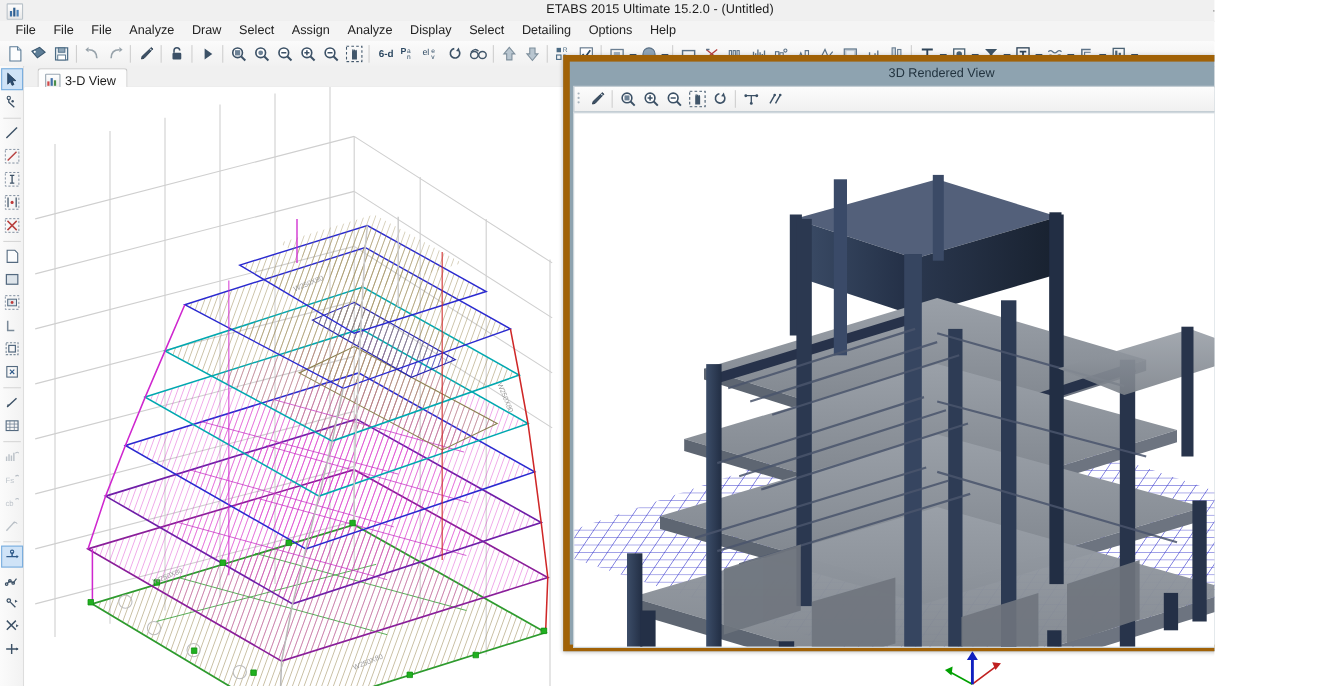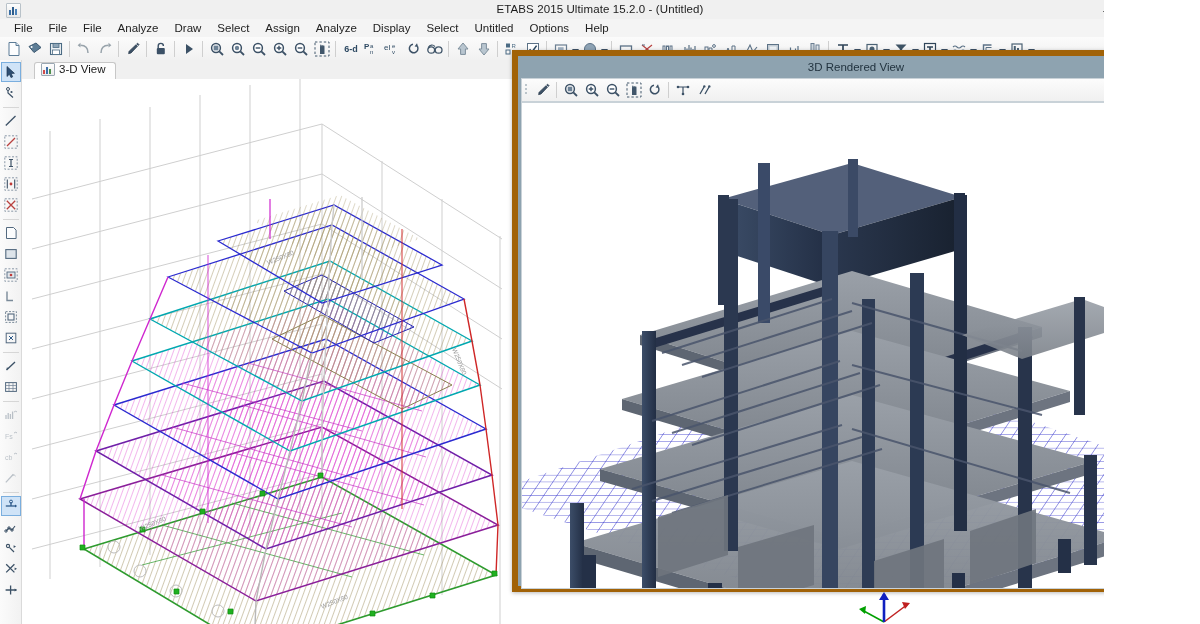--- a/index.html
+++ b/index.html
@@ -73,21 +73,21 @@
 
   
   .tabstrip{
     position:absolute;left:22px;top:60px;width:1178px;height:19px;
     background:#f0f0f0;border-bottom:1px solid #c7c7c7;
   }
   .doctab{
     position:absolute;left:12px;top:2px;height:17px;
     background:#fdfdfd;border:1px solid #c7c7c7;border-bottom:none;
     border-radius:3px 3px 0 0;
-    display:flex;align-items:flex-start;padding:0 10px 0 6px;
+    display:flex;align-items:flex-end;padding:0 10px 0 6px;
   }
   .doctab-ic{width:12px;height:11px;margin-right:4px;position:relative;
     background:linear-gradient(#fefefe,#ebebeb);border:1px solid #9aa7b2;border-radius:1px;overflow:hidden;}
   .doctab-ic i{position:absolute;bottom:1px;width:2px;display:block;}
   .doctab-ic i:nth-child(1){left:1px;height:4px;background:#d24a4a;}
   .doctab-ic i:nth-child(2){left:4px;height:7px;background:#3f6fa8;}
   .doctab-ic i:nth-child(3){left:7px;height:5px;background:#4c8f4c;}
   .doctab span.lbl{font-size:11.5px;color:#1a1a1a;}
 
   
@@ -145,21 +145,21 @@
     <div class="menu-item">File</div>
     <div class="menu-item">File</div>
     <div class="menu-item">File</div>
     <div class="menu-item">Analyze</div>
     <div class="menu-item">Draw</div>
     <div class="menu-item">Select</div>
     <div class="menu-item">Assign</div>
     <div class="menu-item">Analyze</div>
     <div class="menu-item">Display</div>
     <div class="menu-item">Select</div>
-    <div class="menu-item">Untitled</div>
+    <div class="menu-item">Detailing</div>
     <div class="menu-item">Options</div>
     <div class="menu-item">Help</div>
   </div>
 
   <div class="toolbar">
 
     <div class="tb">
         <svg width="16" height="16" viewBox="0 0 16 16">
           <path d="M3 1.5h7l3 3v10H3z" fill="#fcfdfe" stroke="#5b7b96" stroke-width="1"></path>
           <path d="M10 1.5v3h3" fill="#dce8f2" stroke="#5b7b96" stroke-width="1"></path>

